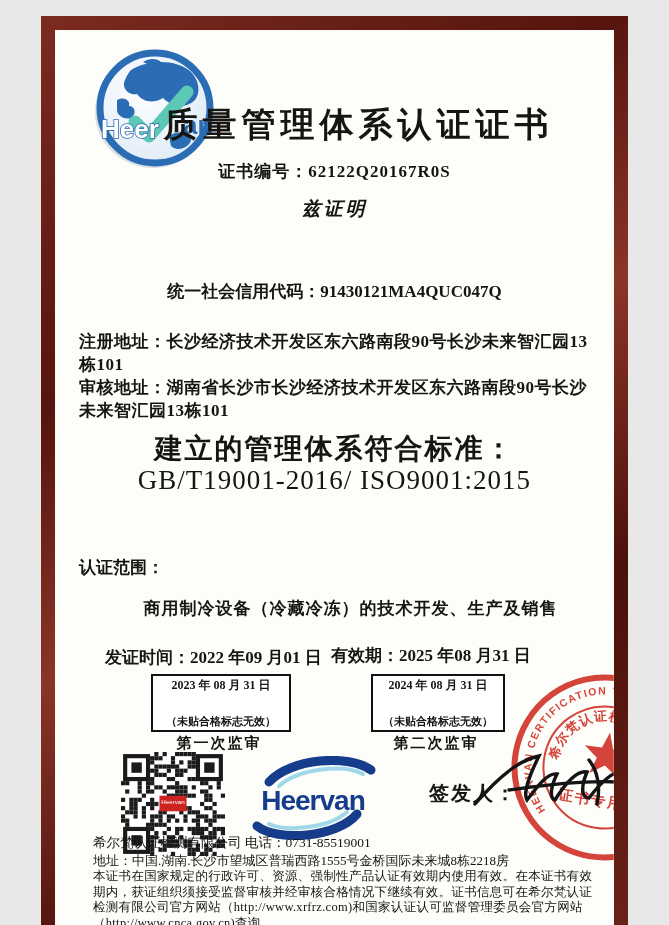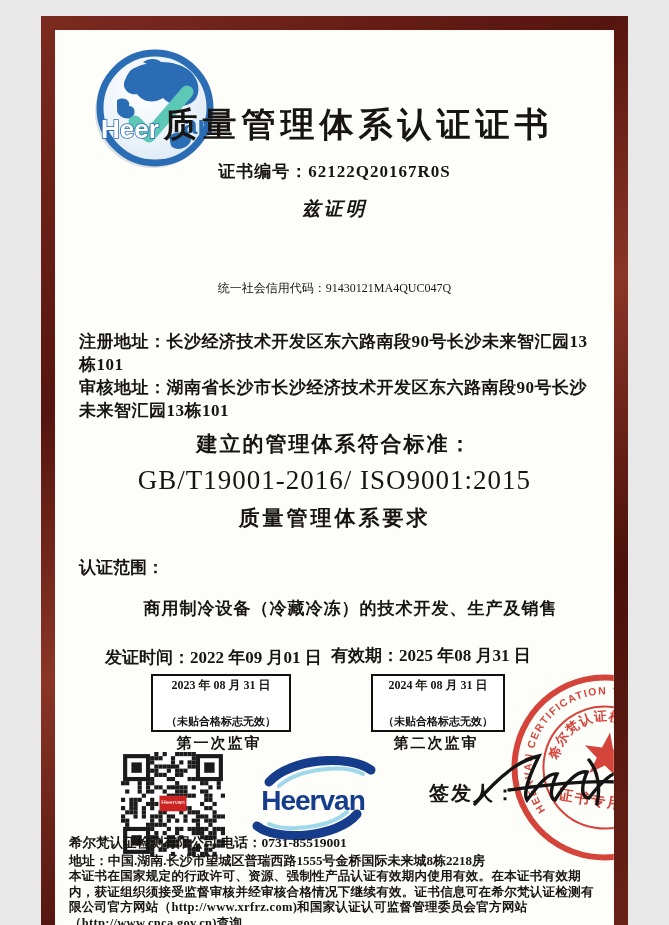--- a/index.html
+++ b/index.html
@@ -16,24 +16,24 @@
   .frame::after{
     content:"";position:absolute;inset:0;border:1px solid rgba(255,235,220,.25);
   }
   .abs{position:absolute;}
   .ctr{left:0;right:0;text-align:center;}
 
   .title{top:86px;font-size:34px;letter-spacing:5px;font-weight:bold;}
   .certno{top:144px;font-size:17px;font-weight:bold;letter-spacing:1px;}
   .hereby{top:180px;font-size:19px;font-weight:bold;letter-spacing:3px;font-style:italic;}
   .company{top:215px;font-size:29px;font-weight:bold;letter-spacing:2px;}
-  .credit{top:264px;font-size:12px;font-weight:normal;}
+  .credit{top:264px;font-size:17px;font-weight:bold;}
   .addr{left:38px;right:30px;font-size:17px;font-weight:bold;letter-spacing:.5px;}
   .addr1{top:314px;} .addr2{top:360px;}
-  .stdhead{top:414px;font-size:21px;font-weight:bold;letter-spacing:2px;}
+  .stdhead{top:414px;font-size:28px;font-weight:bold;letter-spacing:2px;}
   .stdcode{top:449px;font-size:27px;letter-spacing:1px;font-family:"Liberation Serif",serif;}
   .stdname{top:488px;font-size:21px;font-weight:bold;letter-spacing:3px;}
   .scopelab{top:540px;left:38px;font-size:17px;font-weight:bold;}
   .scopetxt{top:581px;font-size:17px;font-weight:bold;letter-spacing:1px;}
 
   .daterow{font-size:17px;font-weight:bold;}
   .issue{top:630px;left:64px;}
   .expiry{top:628px;left:290px;}
 
   .survbox{
@@ -45,21 +45,21 @@
   .sb1{left:110px;} .sb2{left:330px;width:130px;}
   .survcap{top:718px;font-size:15px;font-weight:bold;letter-spacing:2px;text-align:center;}
   .sc1{left:110px;width:136px;} .sc2{left:330px;width:130px;}
 
   .qr{left:80px;top:736px;}
   .brandlogo{left:208px;top:740px;}
   .signer{left:388px;top:764px;font-size:20px;font-weight:bold;letter-spacing:2px;z-index:6;}
   .signature{left:428px;top:726px;z-index:7;}
   .seal{left:466px;top:654px;z-index:5;opacity:.92;transform:rotate(9deg);}
 
-  .foot{left:28px;right:26px;font-weight:bold;font-family:"Liberation Serif","DejaVu Serif",serif;}
+  .foot{left:52px;right:26px;font-weight:normal;font-family:"Liberation Serif","DejaVu Serif",serif;}
   .foot1{top:818px;font-size:13.5px;}
   .foot2{top:836px;font-size:13px;}
   .notice{top:853px;font-size:12.5px;line-height:15.5px;letter-spacing:.3px;}
 </style>
 </head>
 <body>
 
 <div class="page">
   <div class="frame"></div>
 
@@ -97,21 +97,20 @@
   <div class="abs addr addr1">
     <span>注册地址：</span><span>长沙经济技术开发区东六路南段90号长沙未来智汇园13栋101</span>
   </div>
 
   <div class="abs addr addr2">
     <span>审核地址：</span><span>湖南省长沙市长沙经济技术开发区东六路南段90号长沙未来智汇园13栋101</span>
   </div>
 
   <div class="abs ctr stdhead">建立的管理体系符合标准：</div>
   <div class="abs ctr stdcode">GB/T19001-2016/ ISO9001:2015</div>
-  <div class="abs ctr stdname">质量管理体系要求</div>
 
   <div class="abs scopelab">认证范围：</div>
   <div class="abs ctr scopetxt" style="padding-left:32px;">商用制冷设备（冷藏冷冻）的技术开发、生产及销售</div>
 
   <div class="abs daterow issue">
     <span>发证时间：</span><span>2022 年09 月01 日</span>
   </div>
   <div class="abs daterow expiry">
     <span>有效期：</span><span>2025 年08 月31 日</span>
   </div>

